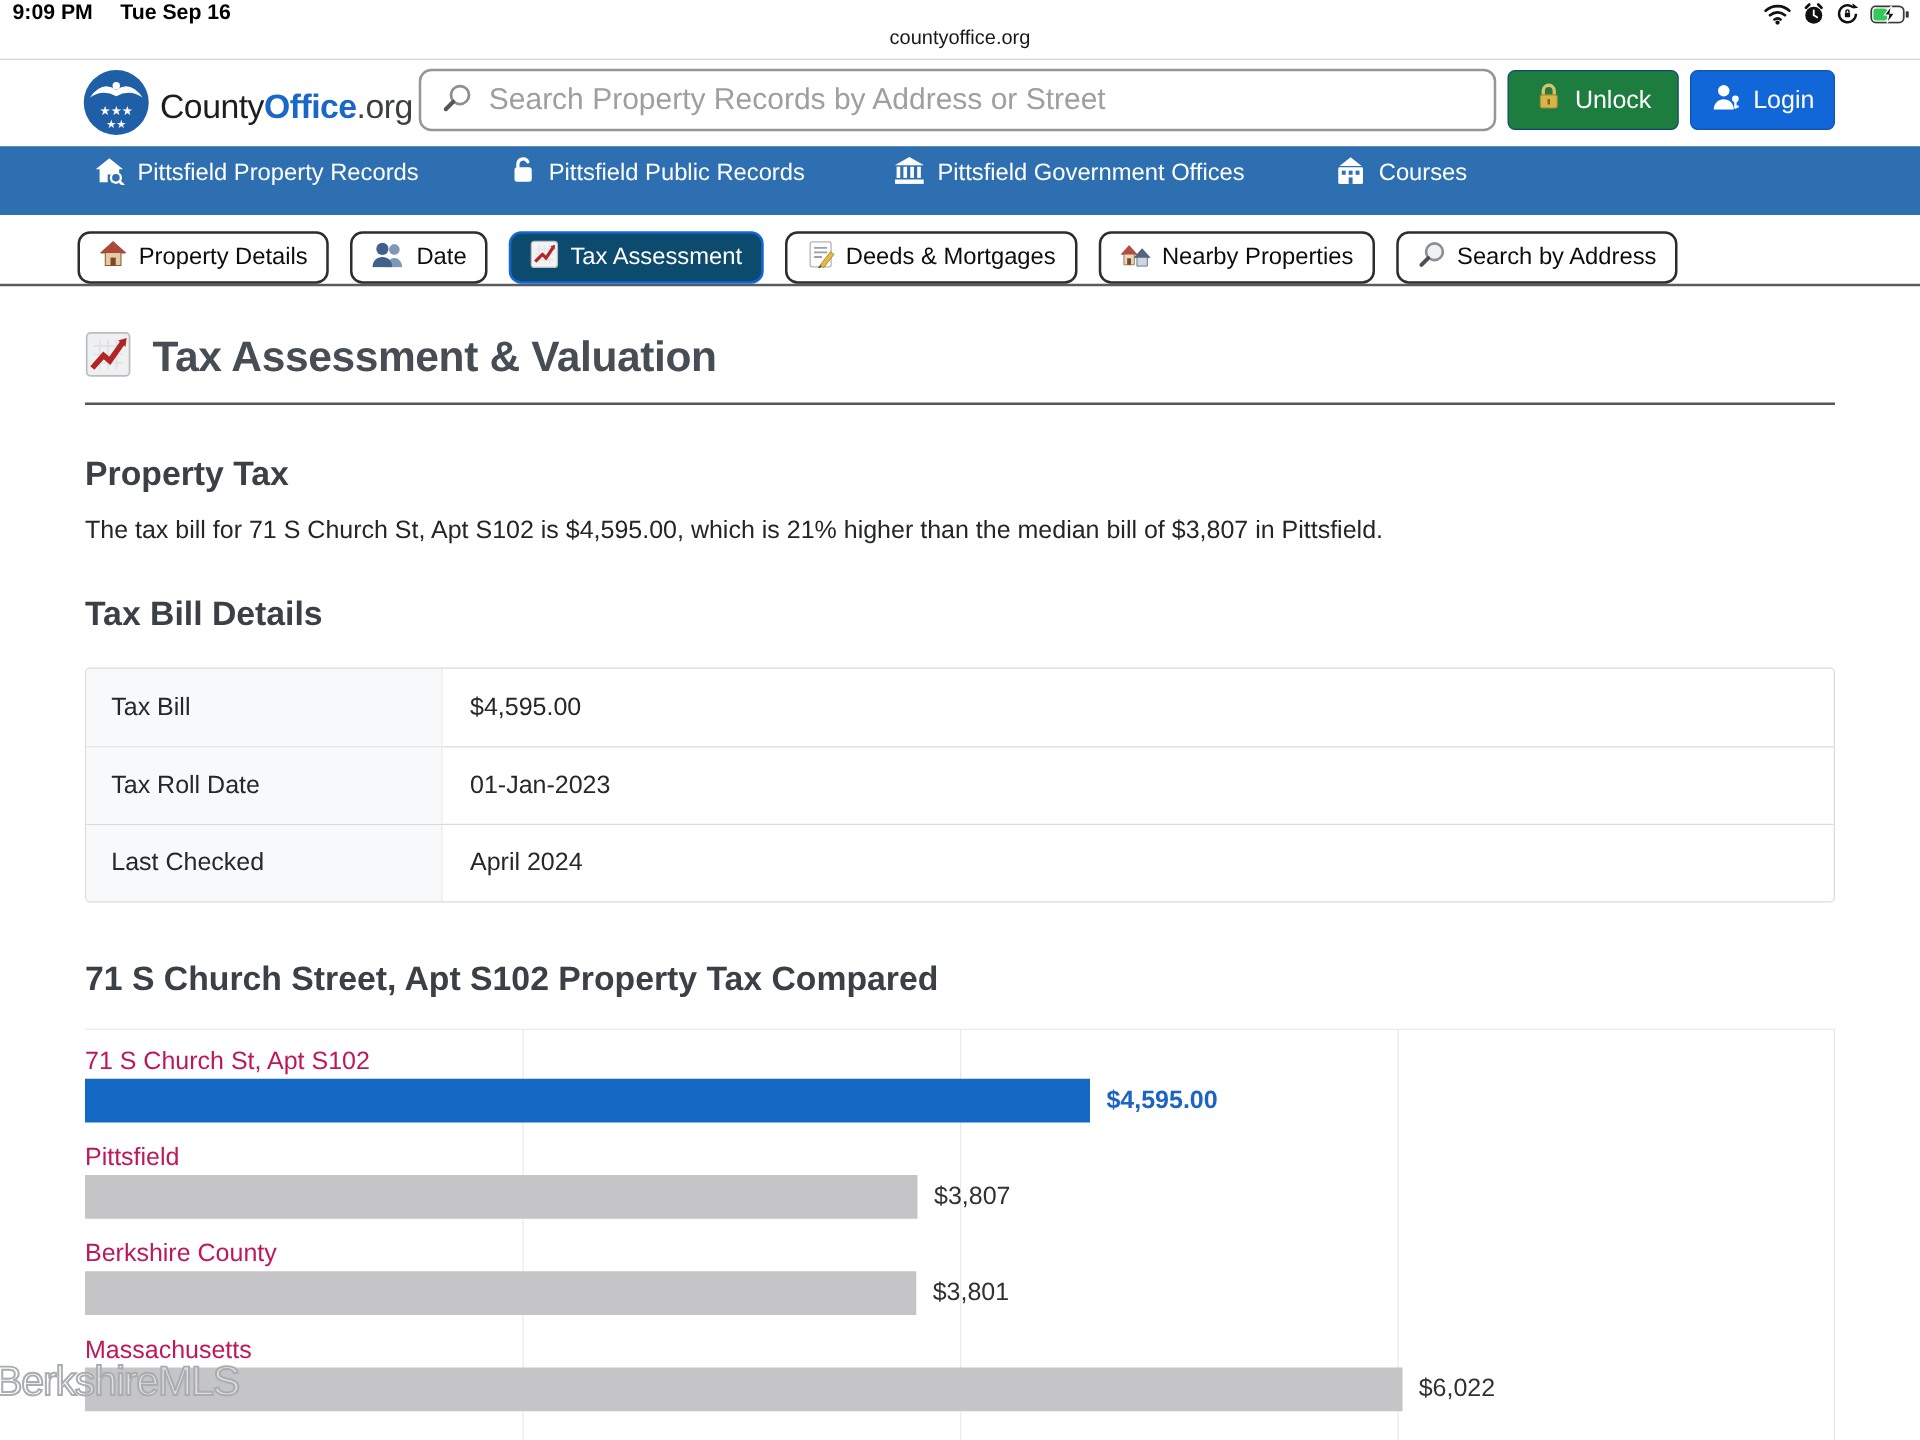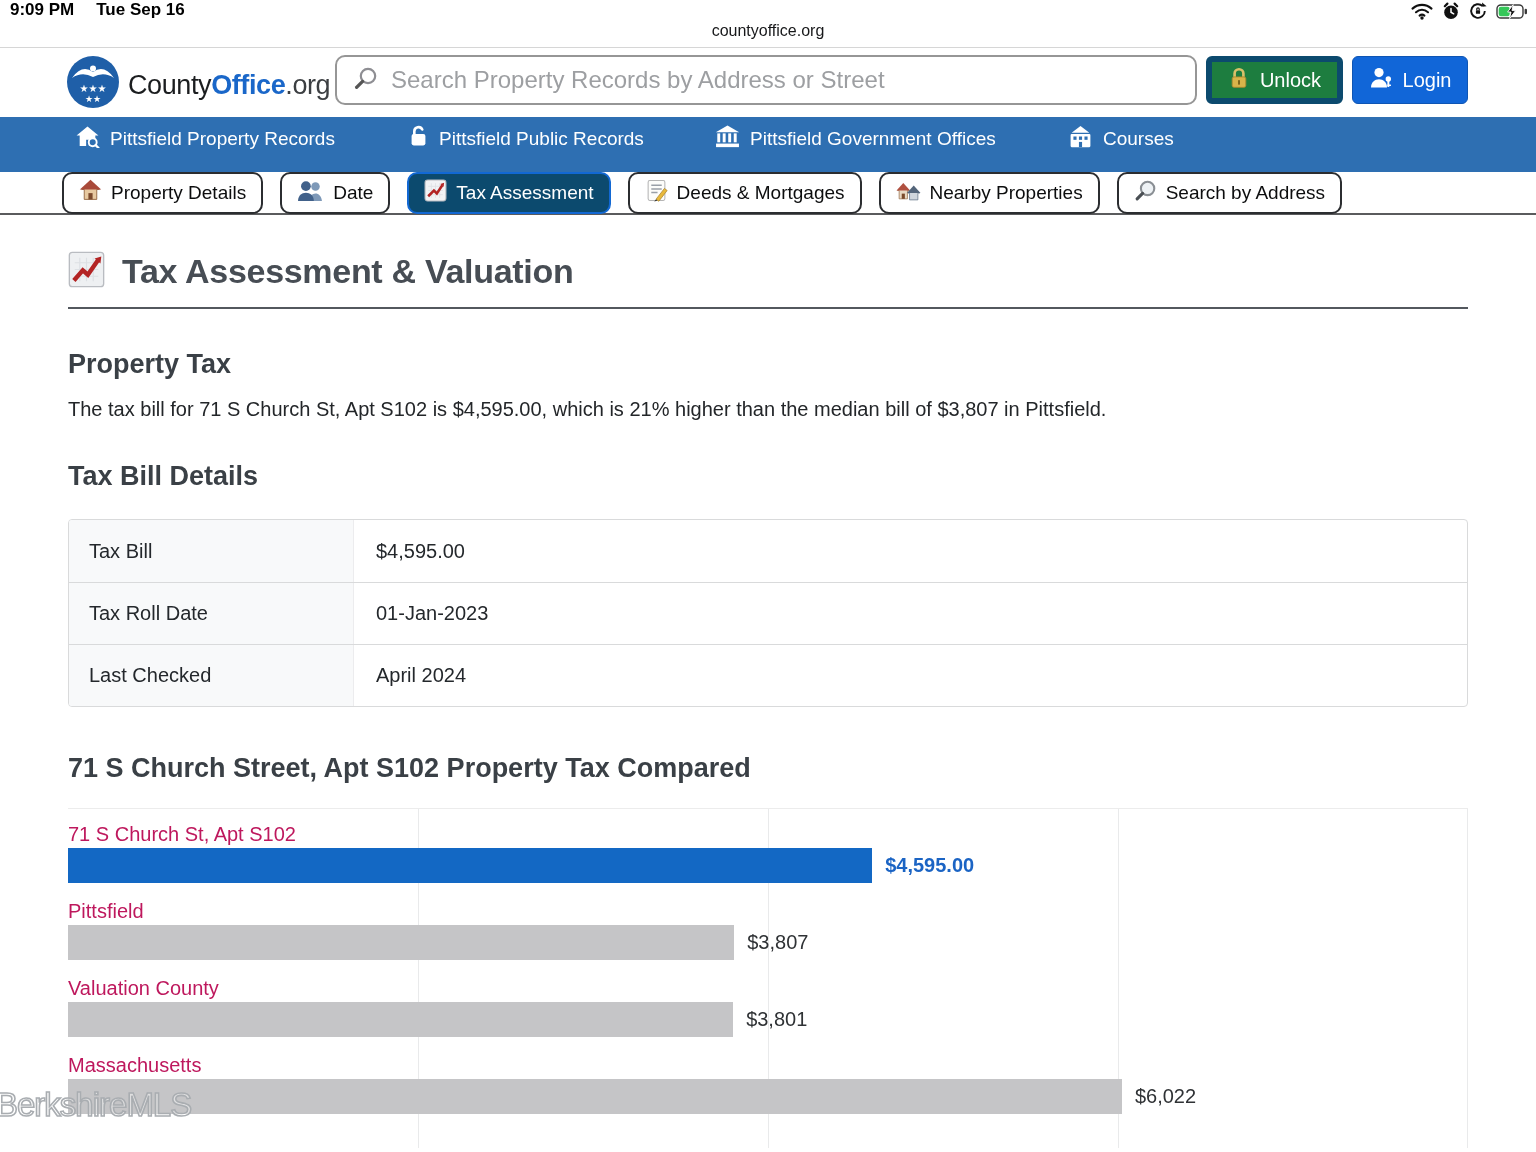--- a/index.html
+++ b/index.html
@@ -21,31 +21,31 @@
   .brand .b-office { color:#1a67c9; font-weight:700; }
   .brand .b-tld { color:#3c3f42; font-weight:400; }
   .search { position:absolute; left:335px; top:7px; width:862px; height:50px;
             border:2px solid #969696; border-radius:10px; background:#fff;
             display:flex; align-items:center; padding-left:16px; }
   .search input { border:none; outline:none; font-size:24px; color:#333; width:92%;
                   margin-left:12px; font-family:"Liberation Sans",sans-serif; background:transparent;}
   .search input::placeholder { color:#9d9fa2; }
   .hdr-btn { position:absolute; top:8px; height:48px; border-radius:6px; color:#fff; font-size:20px;
              display:flex; align-items:center; justify-content:center; gap:10px; cursor:pointer; }
-  .btn-unlock { left:1206px; width:137px; background:#1d7d3f; border:6px solid #0c4a6e; }
+  .btn-unlock { left:1206px; width:137px; background:#1d7d3f; border:1px solid #0c4a6e; }
   .btn-login  { left:1352px; width:116px; background:#1166d8; border:1px solid #0e55b4; }
 
   
   .nav { height:55px; background:#2e6fb2; position:relative; }
   .nav-item { position:absolute; top:0; height:44px; display:flex; align-items:center; gap:10px;
               color:#fff; font-size:19px; font-weight:500; cursor:pointer; white-space:nowrap; }
 
   
-  .tabs { height:43px; background:#fff; border-bottom:2px solid #5a5b5d;
-          display:flex; align-items:center; padding-left:62px; gap:17px; }
+  .tabs { height:57px; background:#fff; border-bottom:2px solid #5a5b5d;
+          display:flex; align-items:flex-end; padding-left:62px; gap:17px; }
   .tab { height:42px; border:2px solid #2b2d30; border-radius:10px; background:#fff;
          display:flex; align-items:center; gap:9px; padding:0 15px; font-size:19px;
          color:#0c0d0e; cursor:pointer; white-space:nowrap; }
   .tab.active { background:#0c4a6e; border-color:#1268d3; color:#fff; }
 
   
   .content { padding:0 68px; position:relative; }
   .page-title-row { margin-top:36px; display:flex; align-items:center; gap:17px; }
   .page-title { font-size:34px; font-weight:700; color:#474d54; letter-spacing:-0.3px; }
   .title-rule { margin-top:15px; border-bottom:2px solid #53585e; }
@@ -330,21 +330,21 @@
         </div>
       </div>
       <div class="crow">
         <div class="clabel">Pittsfield</div>
         <div class="cbar-line">
           <div class="cbar" style="width: 47.59%; background: rgb(197, 197, 199);"></div>
           <span class="cval">$3,807</span>
         </div>
       </div>
       <div class="crow">
-        <div class="clabel">Valuation County</div>
+        <div class="clabel">Berkshire County</div>
         <div class="cbar-line">
           <div class="cbar" style="width: 47.51%; background: rgb(197, 197, 199);"></div>
           <span class="cval">$3,801</span>
         </div>
       </div>
       <div class="crow">
         <div class="clabel">Massachusetts</div>
         <div class="cbar-line">
           <div class="cbar" style="width: 75.28%; background: rgb(197, 197, 199);"></div>
           <span class="cval">$6,022</span>

